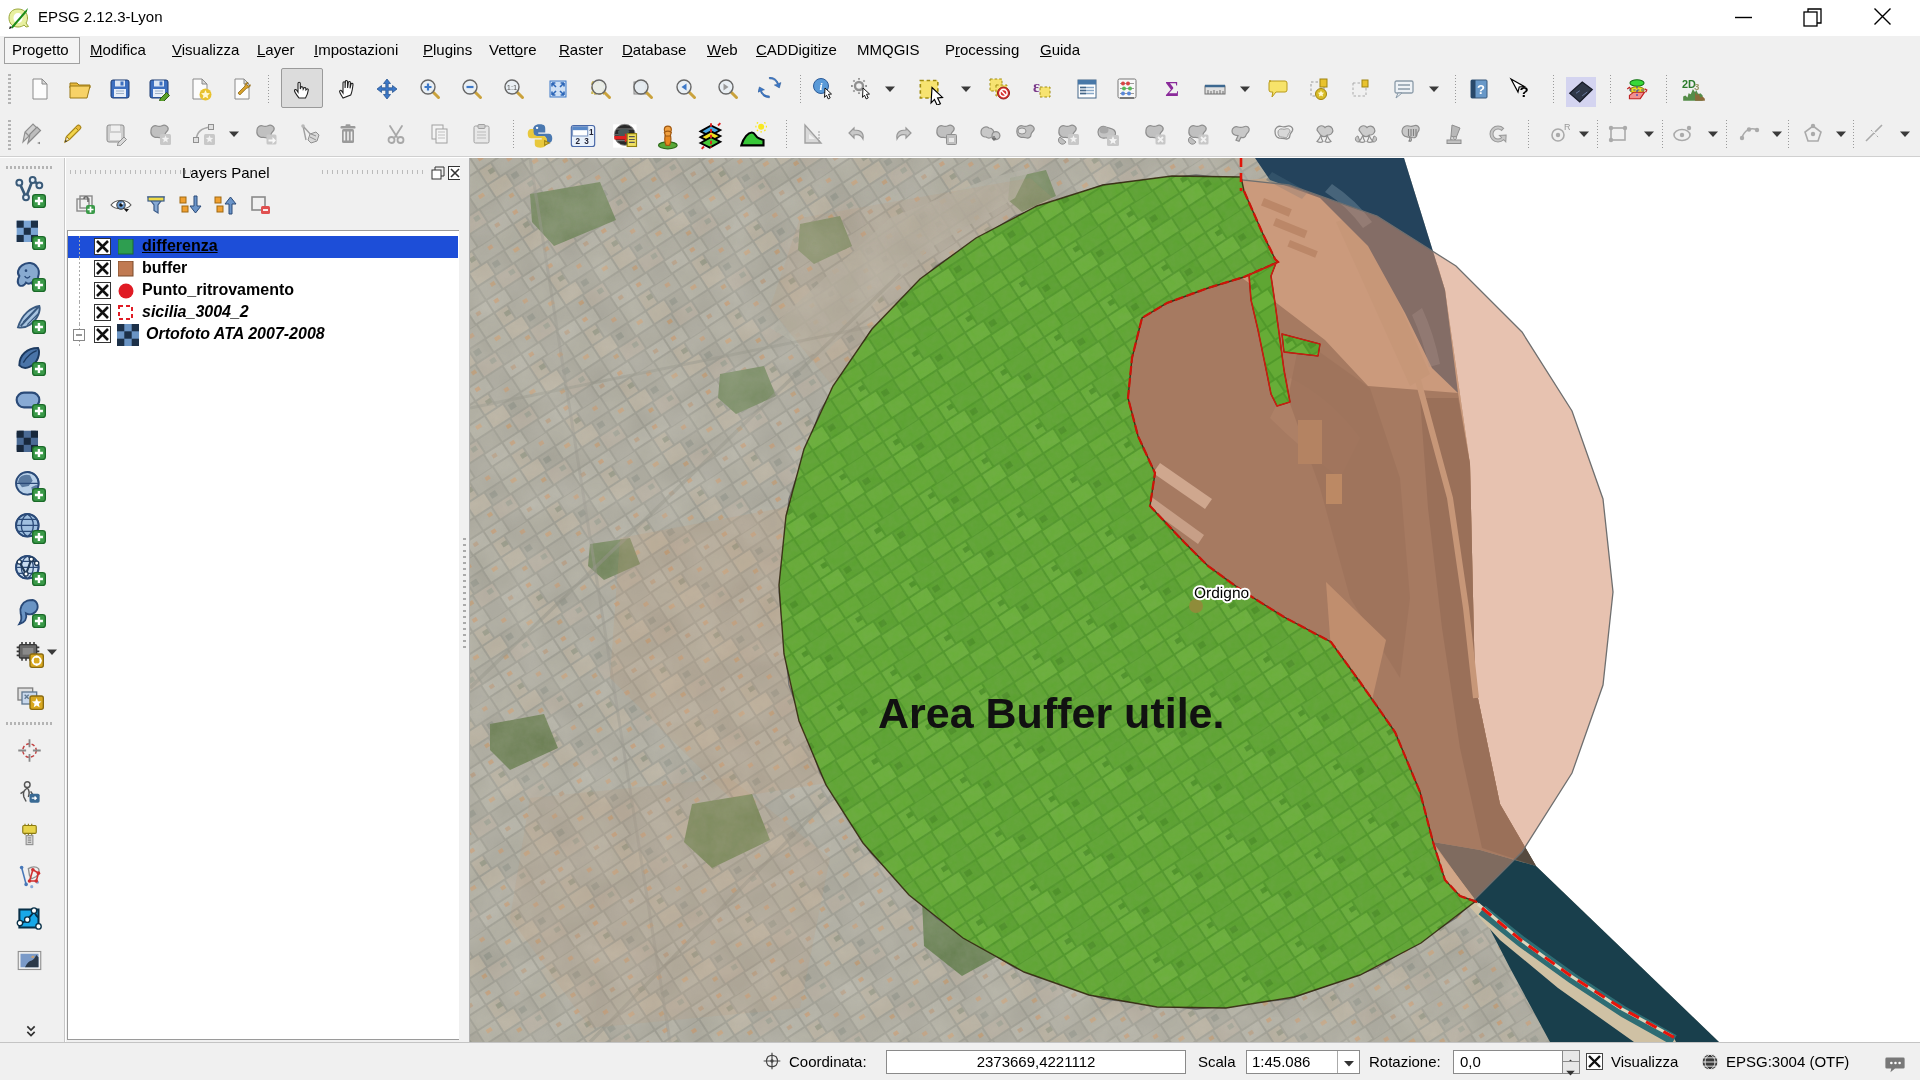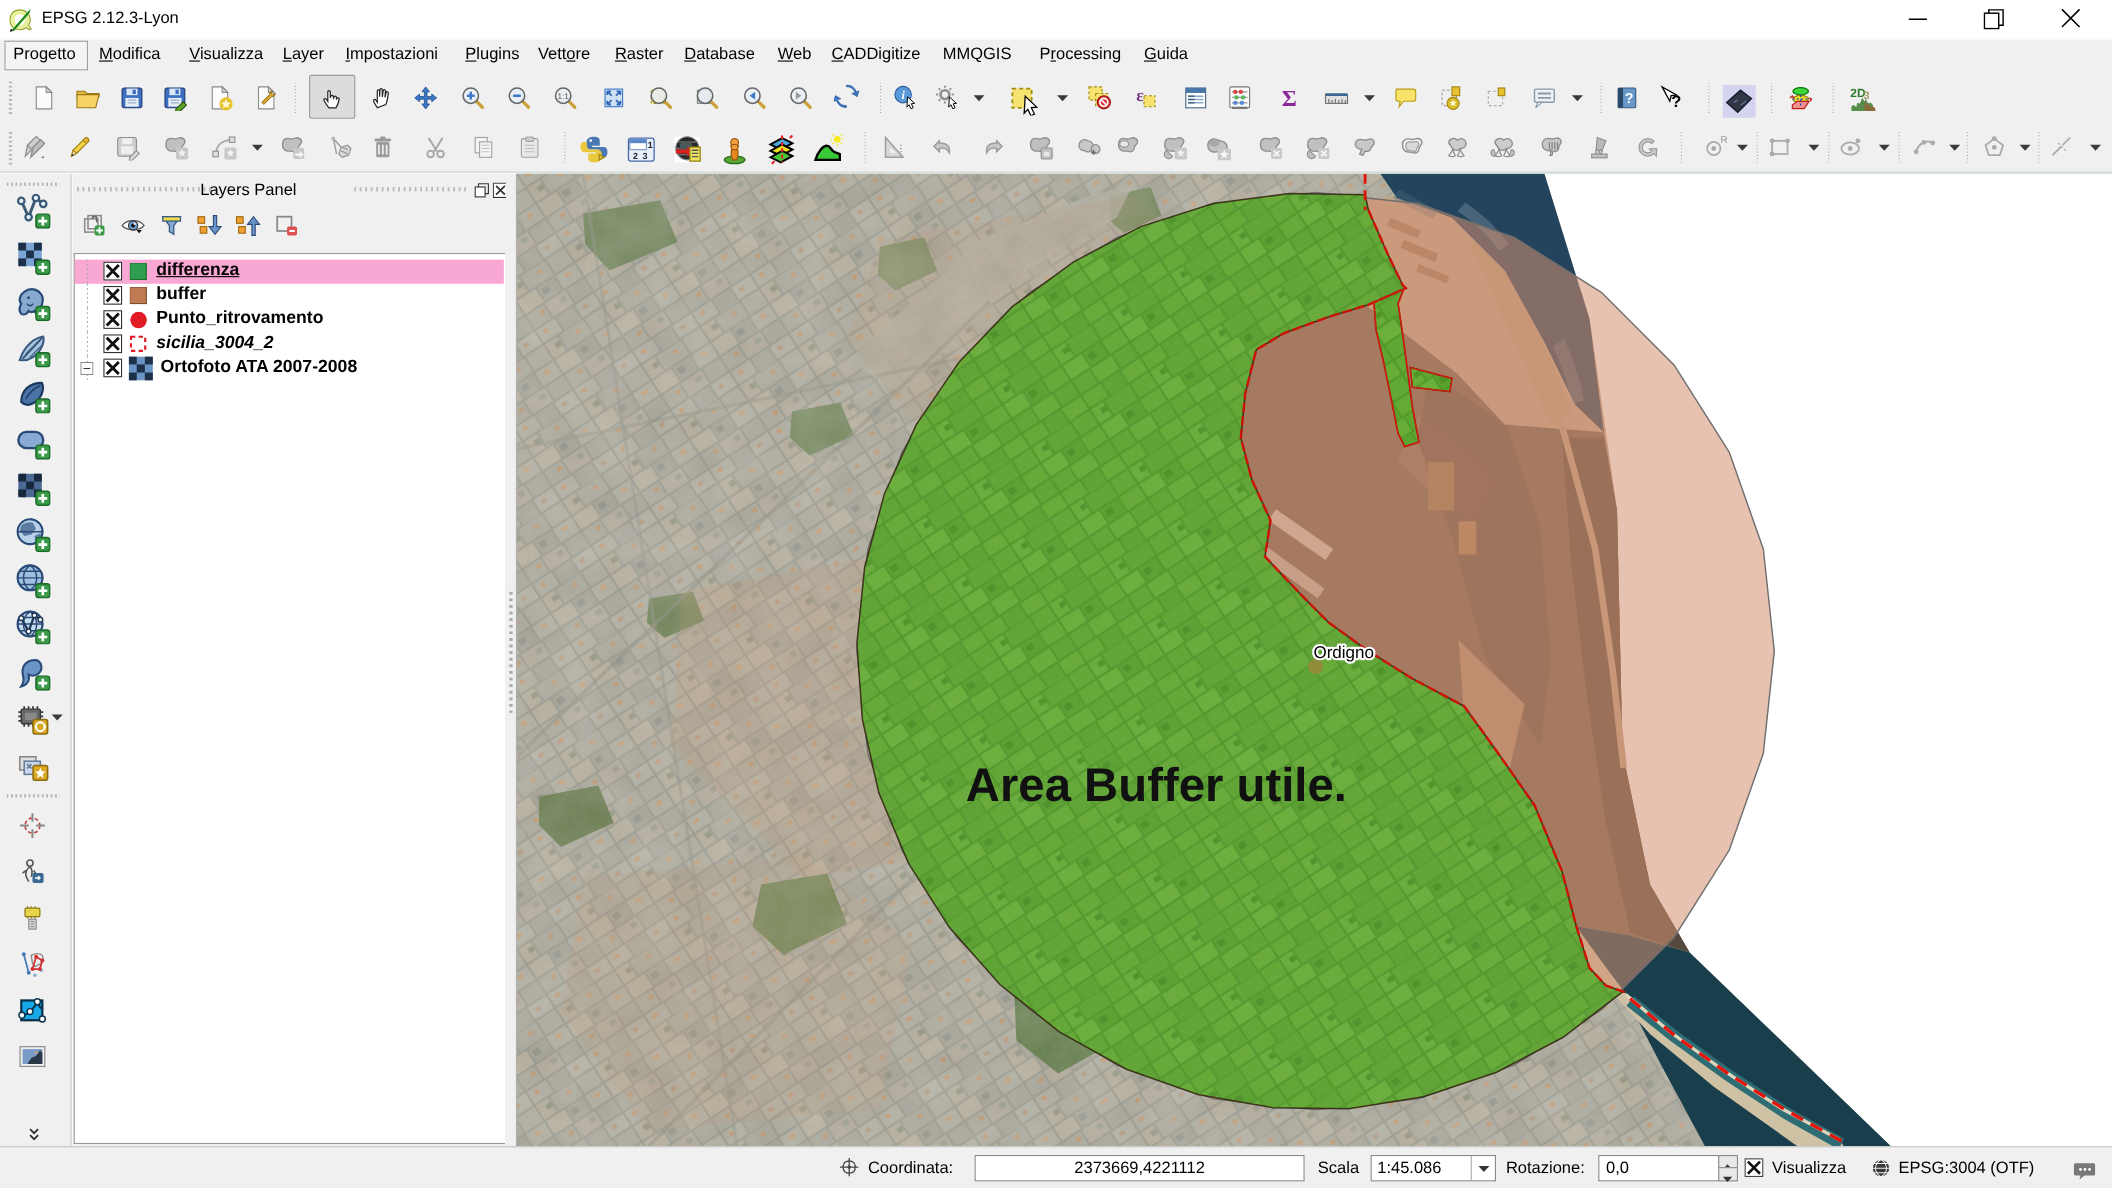--- a/index.html
+++ b/index.html
@@ -10,21 +10,21 @@
 #menubar .mi{position:absolute;top:0;height:29px;line-height:28px}
 #tb1{position:absolute;left:0;top:65px;width:1920px;height:47px;background:#f0f0f0}
 #tb2{position:absolute;left:0;top:112px;width:1920px;height:45px;background:#f0f0f0;border-bottom:1px solid #d0d0d0}
 #leftbar{position:absolute;left:0;top:158px;width:65px;height:884px;background:#f0f0f0;border-right:1px solid #c8c8c8}
 #panel{position:absolute;left:66px;top:158px;width:394px;height:884px;background:#f0f0f0;font-size:15px}
 #plist{position:absolute;left:1px;top:72px;width:392px;height:810px;background:#fff;border:1px solid #9a9a9a;border-right:none}
 .lrow{position:absolute;left:0;width:390px;height:22px;font-weight:bold;font-size:16px;color:#000}
 .cbx{position:absolute;left:26px;top:2px;width:17px;height:17px;border:1px solid #333;background:#fff}
 .cbx svg{display:block}
 #splitter{position:absolute;left:460px;top:158px;width:10px;height:884px;background:#f0f0f0;border-right:1px solid #b0b0b0}
-#map{position:absolute;left:470px;top:158px;width:1450px;height:884px;background:#15803d}
+#map{position:absolute;left:470px;top:158px;width:1450px;height:884px;background:#8b5cf6}
 #statusbar{position:absolute;left:0;top:1042px;width:1920px;height:38px;background:#f0f0f0;border-top:1px solid #c4c4c4;font-size:15px;color:#000}
 .sbox{position:absolute;top:7px;height:24px;background:#fff;border:1px solid #8a8a8a}
 .slabel{position:absolute;top:10px}
 </style></head><body>
 <div id="titlebar">
 <div class="ic" style="left:7px;top:6px">
       <svg width="24" height="24" viewBox="0 0 24 24">
         <path d="M11 3 C5 3 2 7 2 12 c0 5 3 9 9 9 2.5 0 4.5-.8 6-2 l2 2 2.5-.5 -2.5-3.5 c1-1.5 1.5-3.2 1.5-5 0-5-3.5-9-9.5-9z" fill="#e8f0a0" stroke="#9aa83a" stroke-width="1"></path>
         <path d="M11 7 c-2.8 0-4.5 2-4.5 5 0 3 1.7 5 4.5 5 2.8 0 4.5-2 4.5-5 0-3-1.7-5-4.5-5z" fill="#fff"></path>
         <path d="M4 21 L17 6 l2.5-1 -1 2.5 -13 15z" fill="#1a8a1a"></path>
@@ -959,21 +959,21 @@
       </svg>
     </div>
 <div class="ic" style="left:182px;top:35px;width:24px;height:24px">
       <svg width="24" height="24" viewBox="0 0 24 24">
         <rect x="4" y="4" width="13" height="13" fill="none" stroke="#8a8a8a" stroke-width="1.6"></rect>
         <rect x="13" y="13" width="9" height="8" rx="1.5" fill="#e05050"></rect>
         <path d="M15 17 h5" stroke="#fff" stroke-width="1.8"></path>
       </svg>
     </div>
 <div id="plist">
-<div class="lrow" style="top:5px;background:#f9a8d4;">
+<div class="lrow" style="top:5px;background:#1d4ed8;">
 <div style="position:absolute;left:11px;top:0;width:1px;height:22px;background-image:linear-gradient(#aaa 50%,rgba(0,0,0,0) 0%);background-size:1px 4px"></div>
 <div class="cbx">
           <svg width="15" height="15" viewBox="0 0 15 15">
             <path d="M2 2 l11 11 m0-11 l-11 11" stroke="#111" stroke-width="2.6"></path>
           </svg>
         </div>
 <div class="ic" style="left:50px;top:3px">
           <svg width="16" height="16" viewBox="0 0 16 16">
             <rect x="0" y="0" width="15" height="15" fill="#2e9e50" stroke="#1a6a30"></rect>
           </svg>
@@ -1015,21 +1015,21 @@
             <path d="M2 2 l11 11 m0-11 l-11 11" stroke="#111" stroke-width="2.6"></path>
           </svg>
         </div>
 <div class="ic" style="left:50px;top:3px">
           <svg width="16" height="16" viewBox="0 0 16 16">
             <rect x="1" y="1" width="13" height="13" fill="#fff" stroke="#e01b24" stroke-width="2" stroke-dasharray="4 3"></rect>
           </svg>
         </div>
 <div style="position:absolute;left:74px;top:1px">sicilia_3004_2</div>
 </div>
-<div class="lrow" style="top:93px;">
+<div class="lrow" style="top:93px;font-style:italic;">
 <div style="position:absolute;left:11px;top:0;width:1px;height:22px;background-image:linear-gradient(#aaa 50%,rgba(0,0,0,0) 0%);background-size:1px 4px"></div>
 <div class="cbx">
           <svg width="15" height="15" viewBox="0 0 15 15">
             <path d="M2 2 l11 11 m0-11 l-11 11" stroke="#111" stroke-width="2.6"></path>
           </svg>
         </div>
 <div class="ic" style="left:5px;top:5px">
           <svg width="12" height="12" viewBox="0 0 12 12">
             <rect x="0.5" y="0.5" width="11" height="11" fill="#fff" stroke="#888"></rect>
             <path d="M3 6 h6" stroke="#333"></path>

